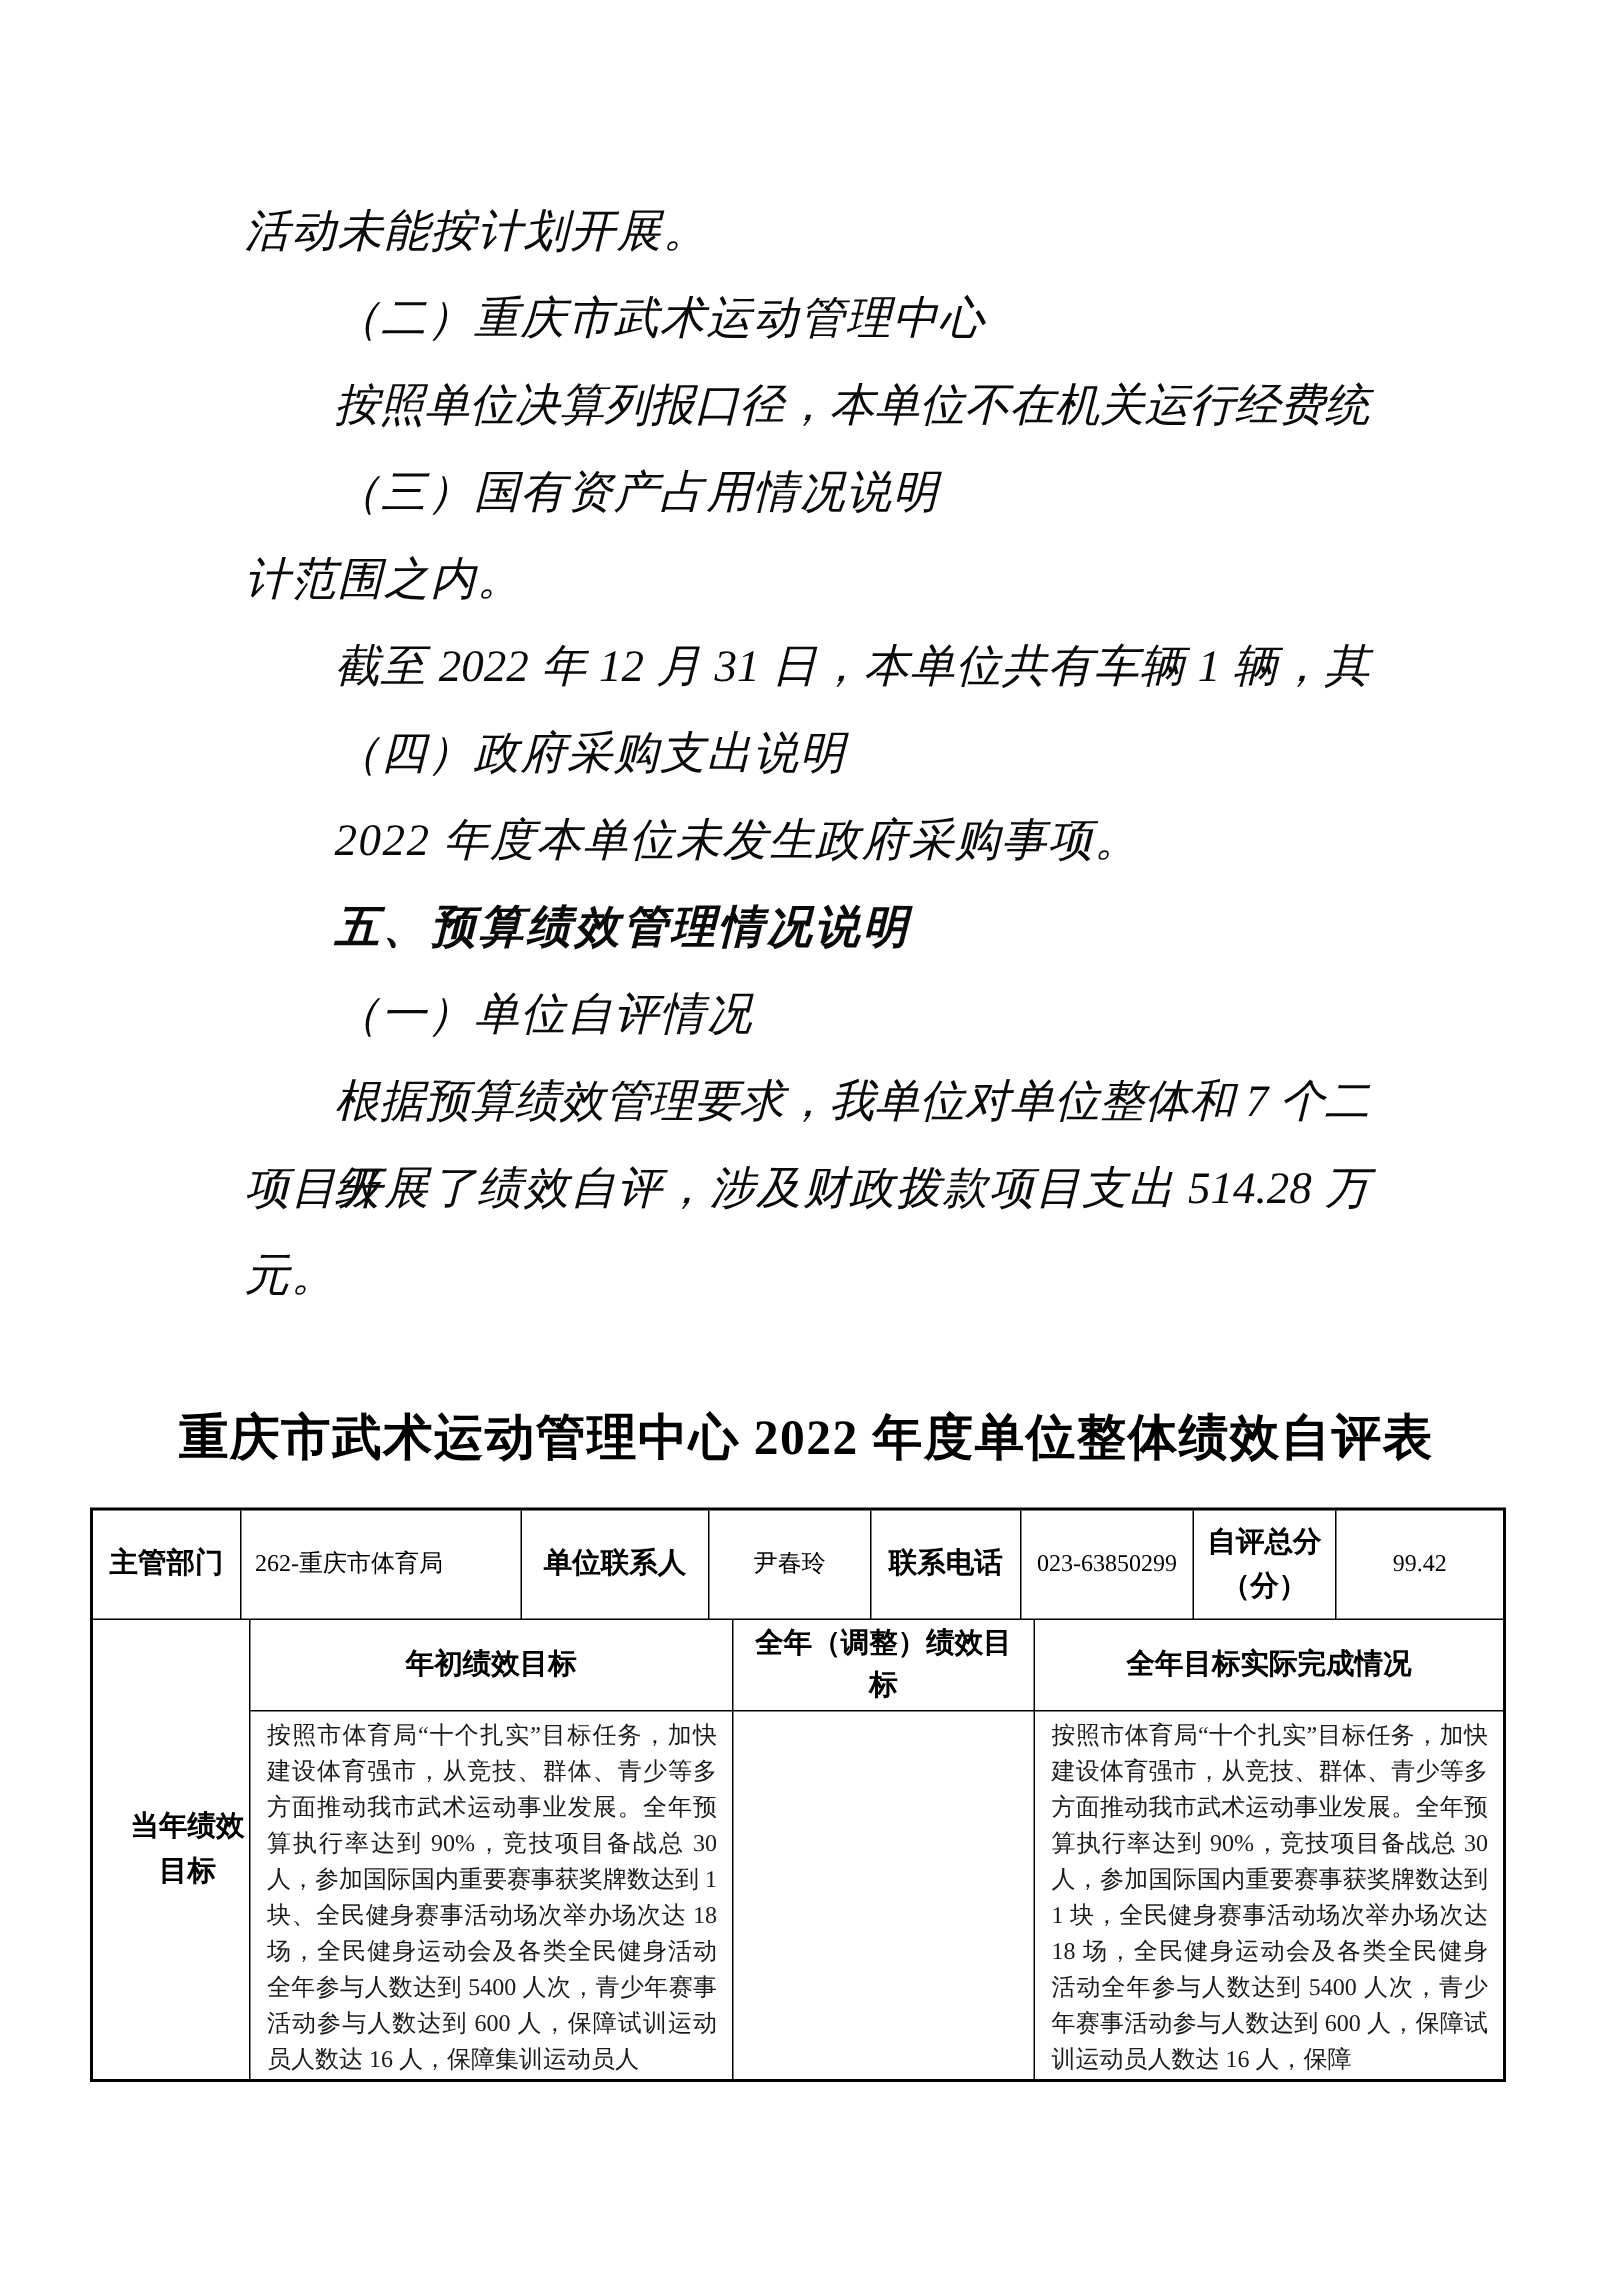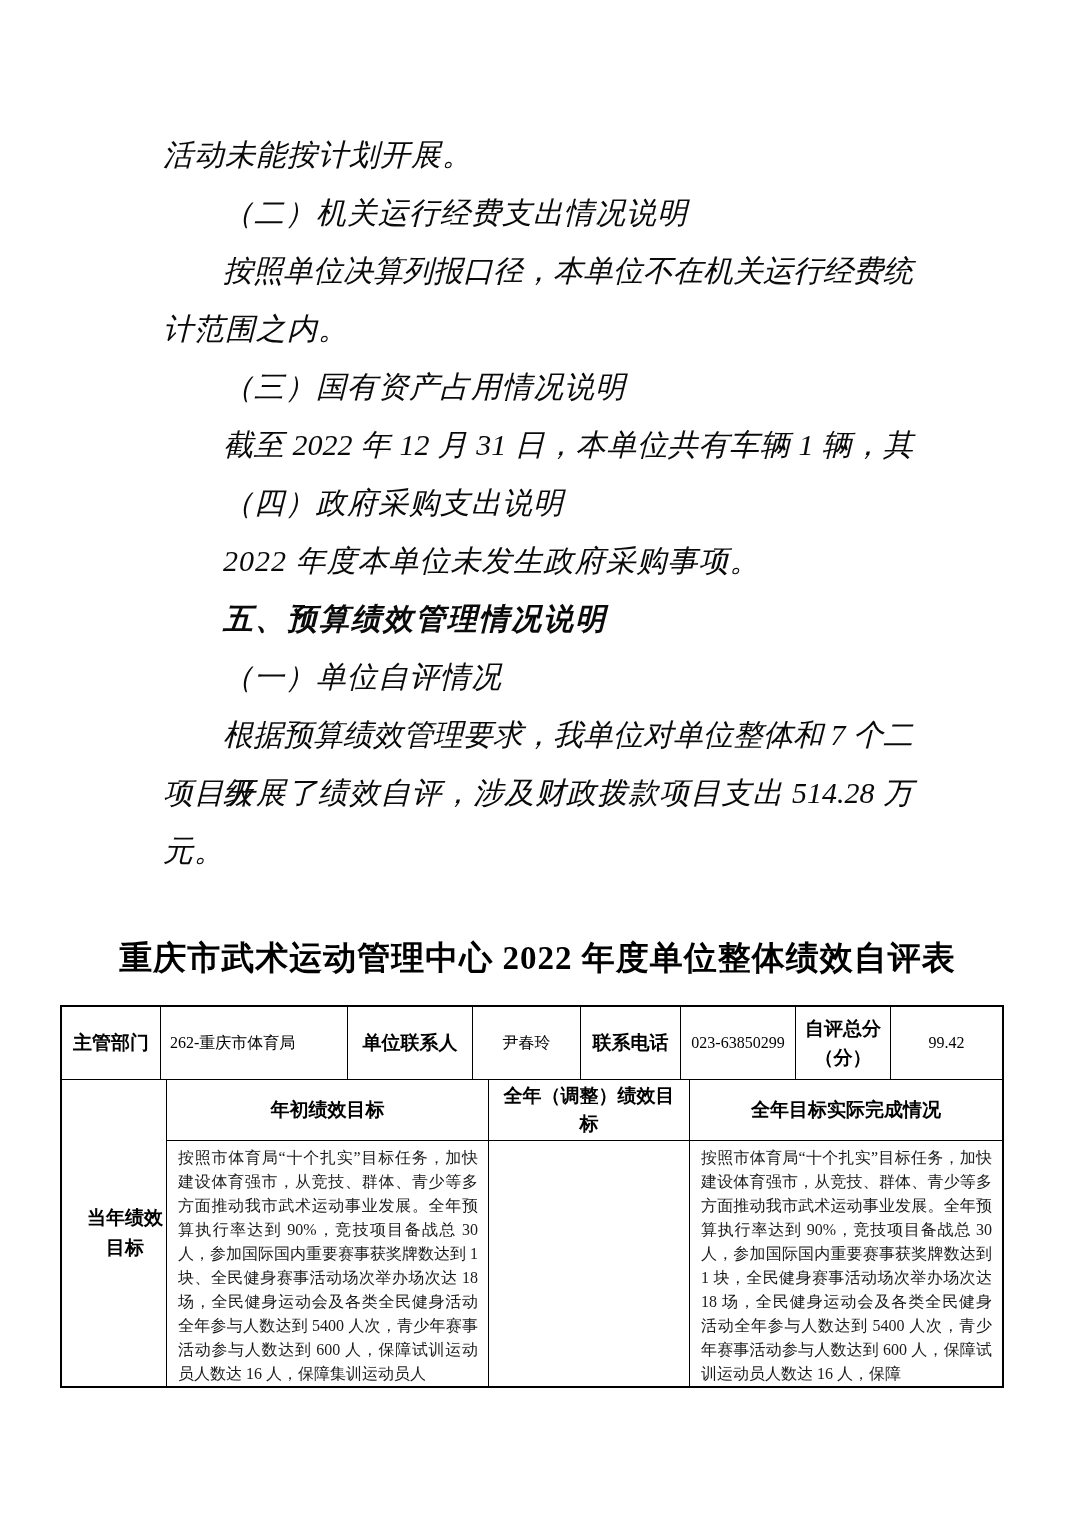--- a/index.html
+++ b/index.html
@@ -136,24 +136,24 @@
   }
   .goal-body.last { border-right: none; }
 </style>
 </head>
 <body>
 
 <div class="page">
 
   <section class="body-text">
     <div class="ln">活动未能按计划开展。</div>
-    <div class="ln indent">（二）机关运行经费支出情况说明</div>
+    <div class="ln indent">（二）重庆市武术运动管理中心</div>
     <div class="ln indent fill">按照单位决算列报口径，本单位不在机关运行经费统</div>
+    <div class="ln indent">（三）国有资产占用情况说明</div>
     <div class="ln">计范围之内。</div>
-    <div class="ln indent">（三）国有资产占用情况说明</div>
     <div class="ln indent fill">截至 2022 年 12 月 31 日，本单位共有车辆 1 辆，其</div>
     <div class="ln indent">（四）政府采购支出说明</div>
     <div class="ln indent">2022 年度本单位未发生政府采购事项。</div>
     <div class="ln indent heading-bold">五、预算绩效管理情况说明</div>
     <div class="ln indent">（一）单位自评情况</div>
     <div class="ln indent fill">根据预算绩效管理要求，我单位对单位整体和 7 个二级</div>
     <div class="ln fill">项目开展了绩效自评，涉及财政拨款项目支出 514.28 万</div>
     <div class="ln">元。</div>
   </section>
 

